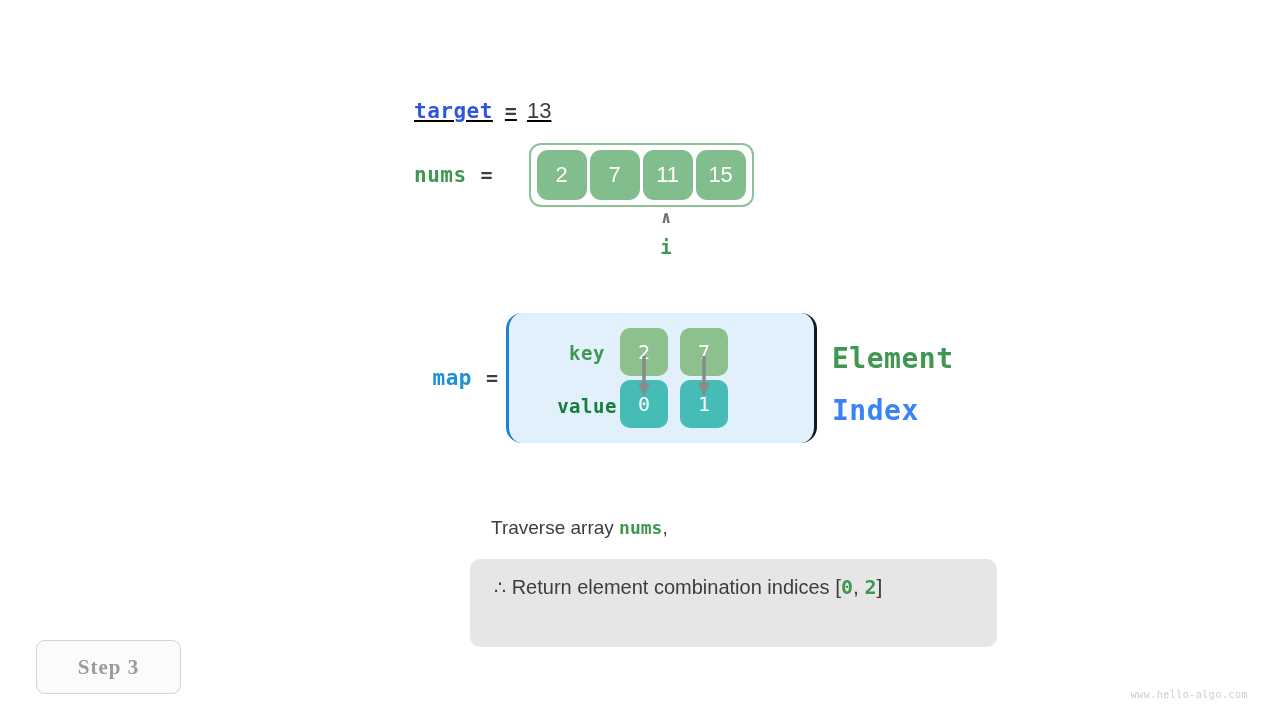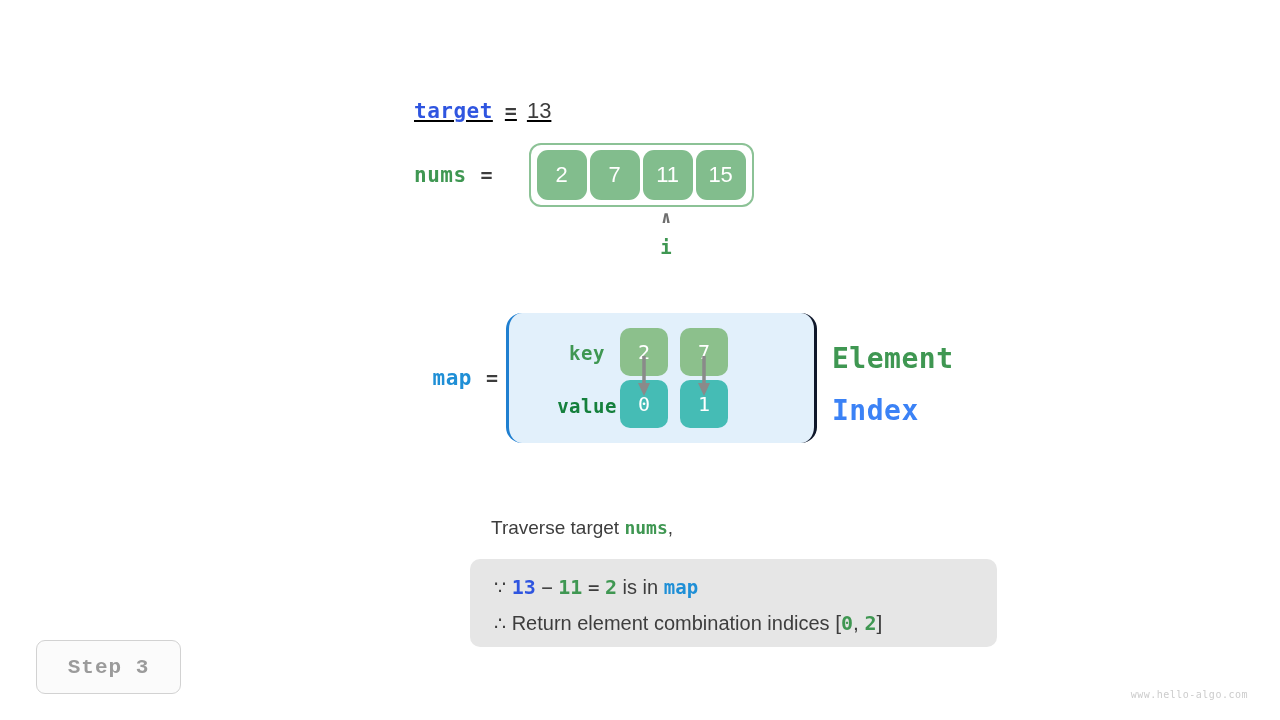--- a/index.html
+++ b/index.html
@@ -294,21 +294,21 @@
     top: 640px;
     width: 145px;
     height: 54px;
     border: 1px solid #d2d2d2;
     border-radius: 9px;
     background: #fbfbfb;
     display: flex;
     align-items: center;
     justify-content: center;
     box-sizing: border-box;
-    font-family: Liberation Mono, monospace;
+    font-family: Liberation Serif, serif;
     font-weight: bold;
     font-size: 21px;
     letter-spacing: 1px;
     color: #9b9b9b;
   }
 
   
   #watermark {
     position: absolute;
     right: 32px;
@@ -369,23 +369,22 @@
       <polygon points="10,40 4,27 16,27" fill="#8a8a8a"></polygon>
     </svg>
   </div>
 </div>
 
 <div id="map-side-labels">
   <div class="side-label" id="side-element">Element</div>
   <div class="side-label" id="side-index">Index</div>
 </div>
 
-<div id="desc-line"><span>Traverse target </span><span class="kw">nums</span><span>,</span></div>
+<div id="desc-line"><span>Traverse array </span><span class="kw">nums</span><span>,</span></div>
 
 <div id="note-box">
-  <div class="note-line"><span class="sym">∵</span> <span class="num-blue">13</span> <span class="op">−</span> <span class="num-green">11</span> <span class="op">=</span> <span class="num-green">2</span> <span>is in</span> <span class="kw-map">map</span></div>
 
   <div class="note-line"><span class="sym">∴</span> <span>Return element combination indices</span> <span class="bracket">[</span><span class="num-green">0</span><span class="bracket">,</span> <span class="num-green">2</span><span class="bracket">]</span></div>
 </div>
 
 <div id="step-badge">Step 3</div>
 
 <div id="watermark">www.hello-algo.com</div>
 
 </body></html>

